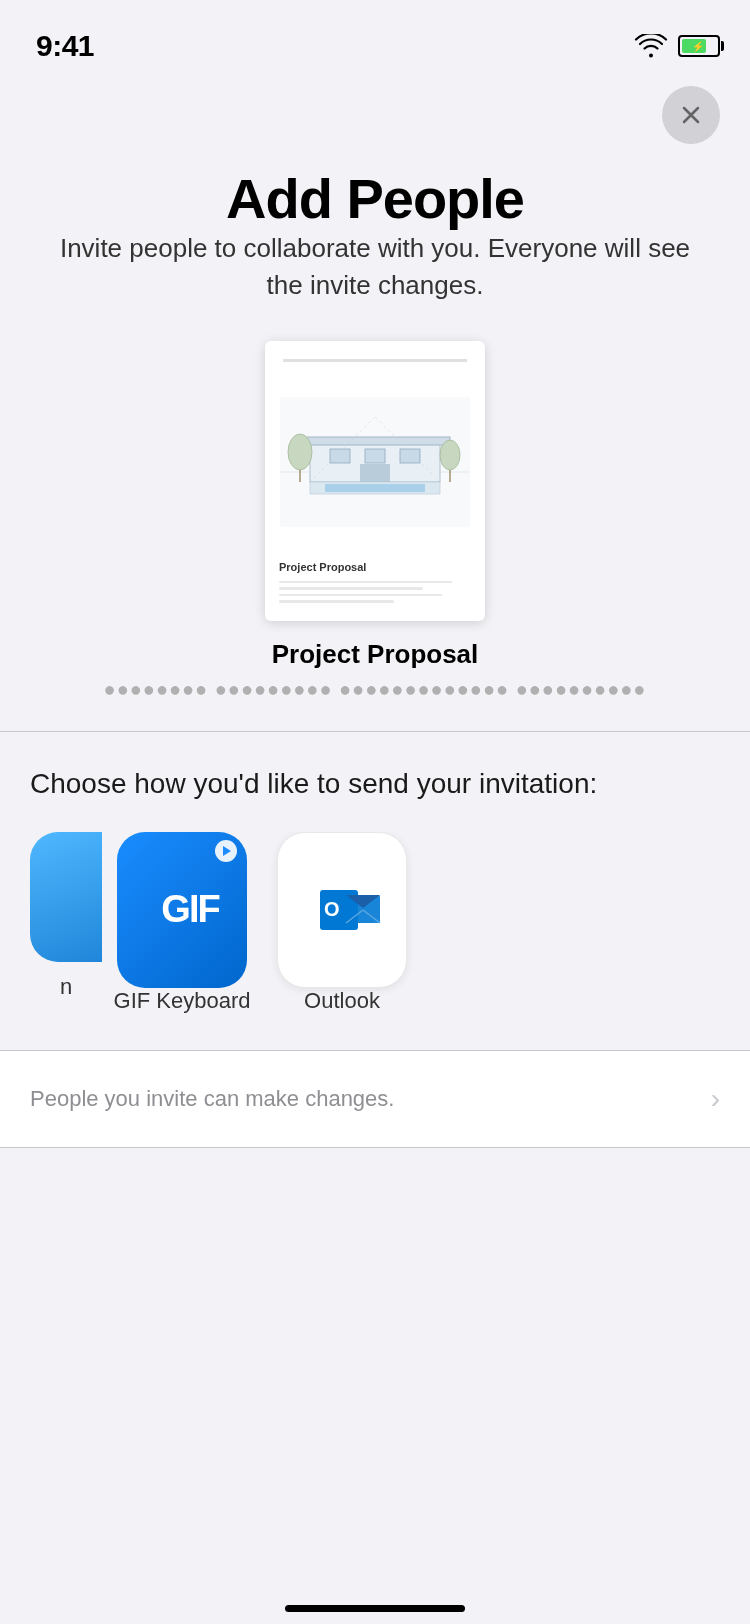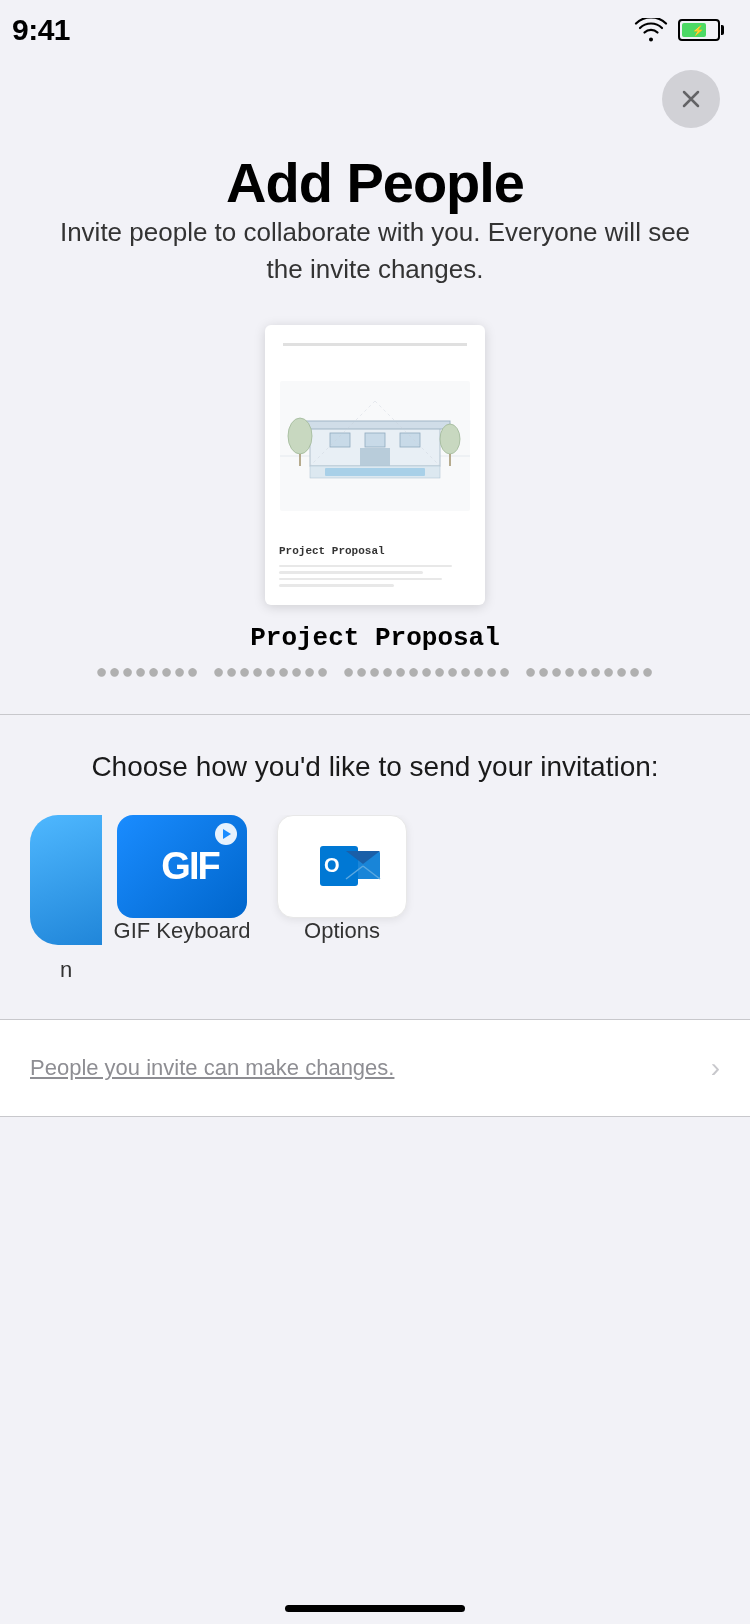--- a/index.html
+++ b/index.html
@@ -11,22 +11,23 @@
       background: #f2f2f7;
       font-family: -apple-system, 'SF Pro Display', 'Helvetica Neue', Arial, sans-serif;
       overflow-x: hidden;
     }
 
     
     .status-bar {
       display: flex;
       justify-content: space-between;
       align-items: center;
-      padding: 14px 30px 8px 12px;
+      padding: 14px 30px 8px 36px;
       height: 54px;
+      margin-top: 16px;
     }
 
     .status-time {
       font-size: 30px;
       font-weight: 600;
       color: #000;
       letter-spacing: -0.5px;
     }
 
     .status-icons {
@@ -134,21 +135,20 @@
       font-weight: 400;
     }
 
     
     .doc-preview-container {
       display: flex;
       flex-direction: column;
       align-items: center;
       margin-top: 36px;
       padding: 0 30px;
-      font-family: Liberation Mono, monospace;
     }
 
     .doc-thumbnail {
       width: 220px;
       height: 280px;
       background: #fff;
       border-radius: 6px;
       box-shadow: 0 2px 12px rgba(0,0,0,0.15);
       overflow: hidden;
       position: relative;
@@ -229,21 +229,20 @@
 
     
     .share-section {
       background: #f2f2f7;
       padding: 36px 30px 0 30px;
     }
 
     .share-heading {
       font-size: 28px;
       color: #1a1a1a;
-      text-align: center;
       font-weight: 400;
       margin-bottom: 32px;
     }
 
     
     .apps-row {
       display: flex;
       gap: 0;
       overflow: hidden;
       padding-left: 0;
@@ -257,22 +256,22 @@
       min-width: 160px;
       flex-shrink: 0;
     }
 
     .app-item:first-child {
       min-width: 80px;
     }
 
     .app-icon {
       width: 130px;
-      height: 103px;
-      border-radius: 16px;
+      height: 156px;
+      border-radius: 28px;
       display: flex;
       align-items: center;
       justify-content: center;
       font-weight: 900;
       position: relative;
       overflow: hidden;
       padding-left: 16px;
     }
 
     .app-icon.gif-icon {
@@ -353,21 +352,20 @@
     .share-options-title {
       font-size: 30px;
       font-weight: 500;
       color: #000;
       margin-bottom: 6px;
     }
 
     .share-options-subtitle {
       font-size: 22px;
       color: #8e8e93;
-      text-decoration: underline;
     }
 
     .chevron-right {
       color: #c8c8cc;
       font-size: 28px;
       font-weight: 300;
     }
 
     .home-bar {
       width: 180px;
@@ -532,21 +530,21 @@
           <rect x="10" y="20" width="38" height="40" rx="3" fill="#0078d4"></rect>
           <text x="14" y="46" font-size="20" font-weight="900" fill="white" font-family="Arial">O</text>
 
           <rect x="36" y="25" width="34" height="28" rx="2" fill="#0078d4" opacity="0.9"></rect>
           <polygon points="36,25 53,38 70,25" fill="#1a5fa8"></polygon>
 
           <line x1="36" y1="53" x2="53" y2="40" stroke="#5ba8e0" stroke-width="1.5"></line>
           <line x1="70" y1="53" x2="53" y2="40" stroke="#5ba8e0" stroke-width="1.5"></line>
         </svg>
       </div>
-      <span class="app-label">Options</span>
+      <span class="app-label">Outlook</span>
     </div>
 
 
   </div>
 </div>
 
 <div class="share-options-row">
   <div class="share-options-text">
     <div class="share-options-subtitle">People you invite can make changes.</div>
   </div>

